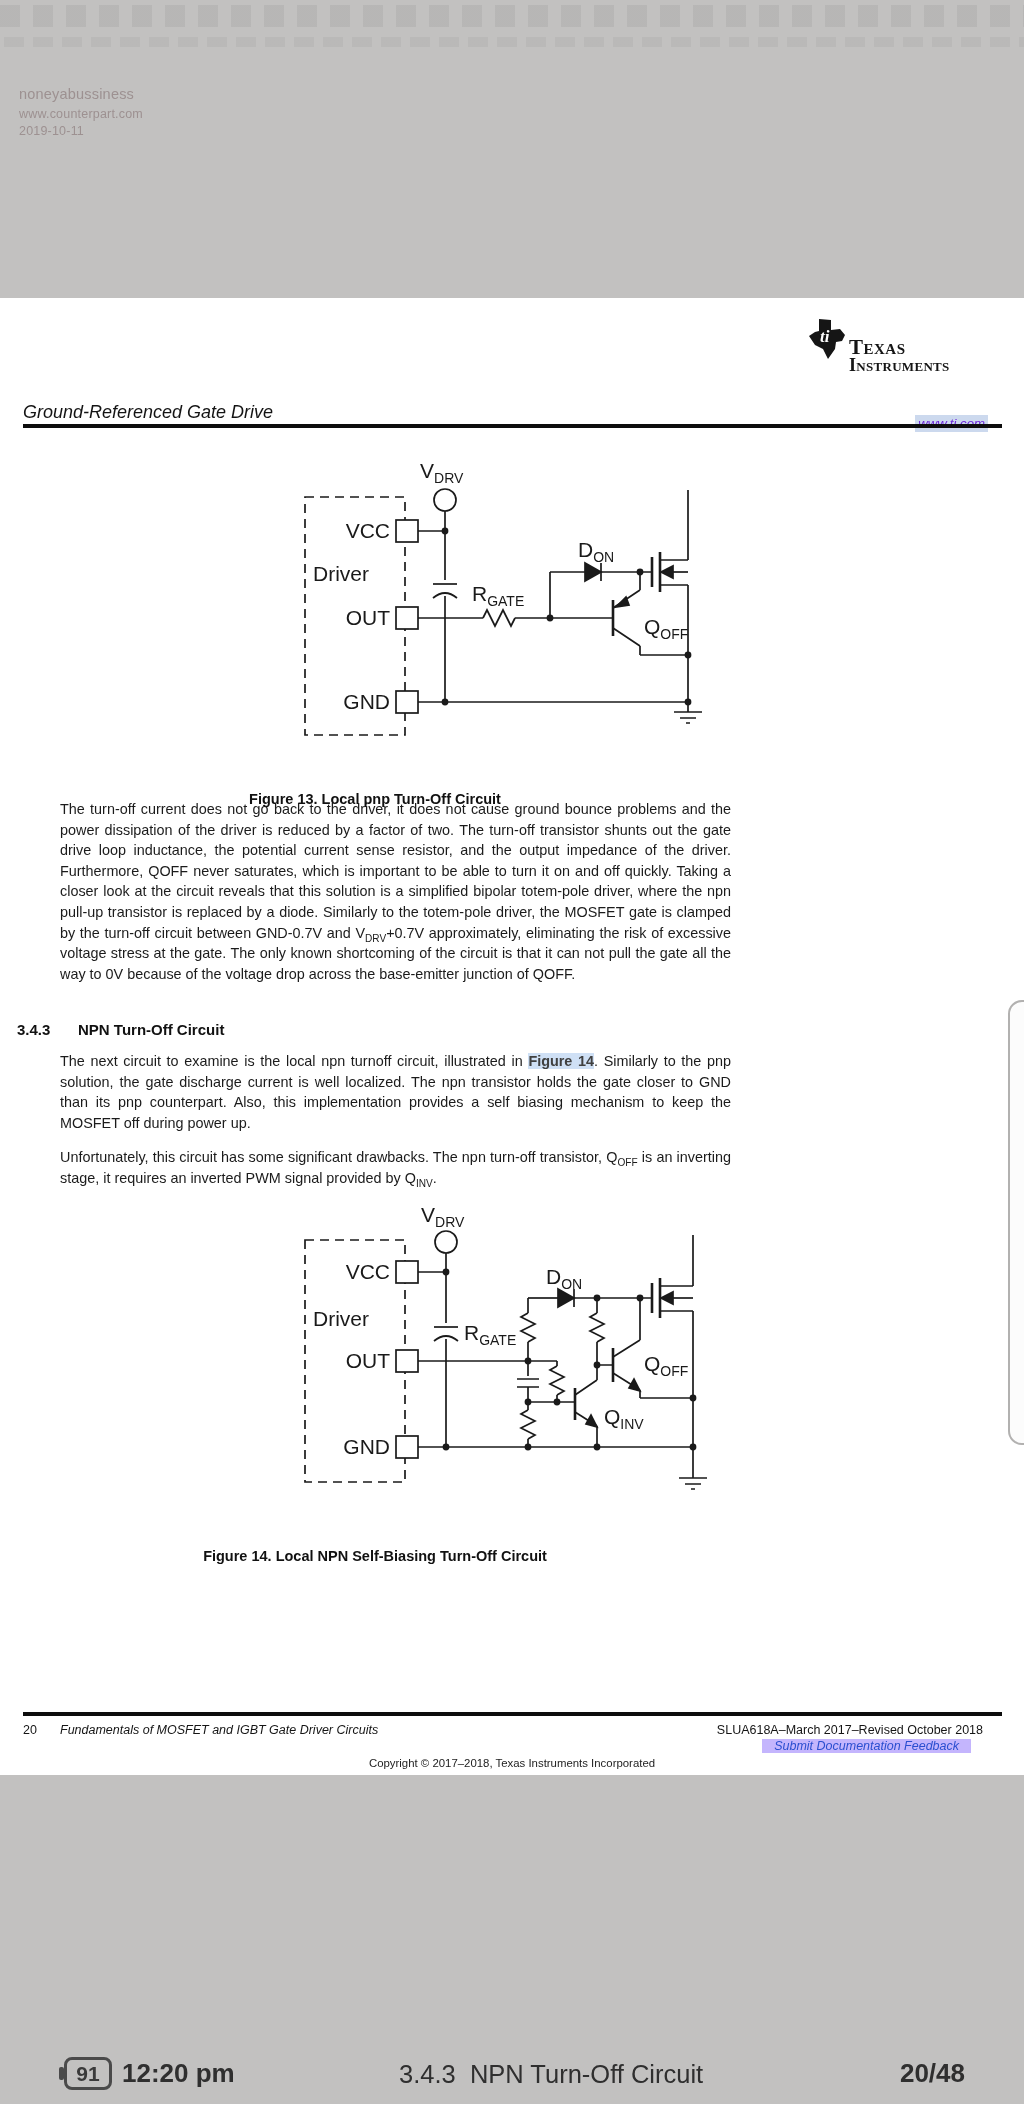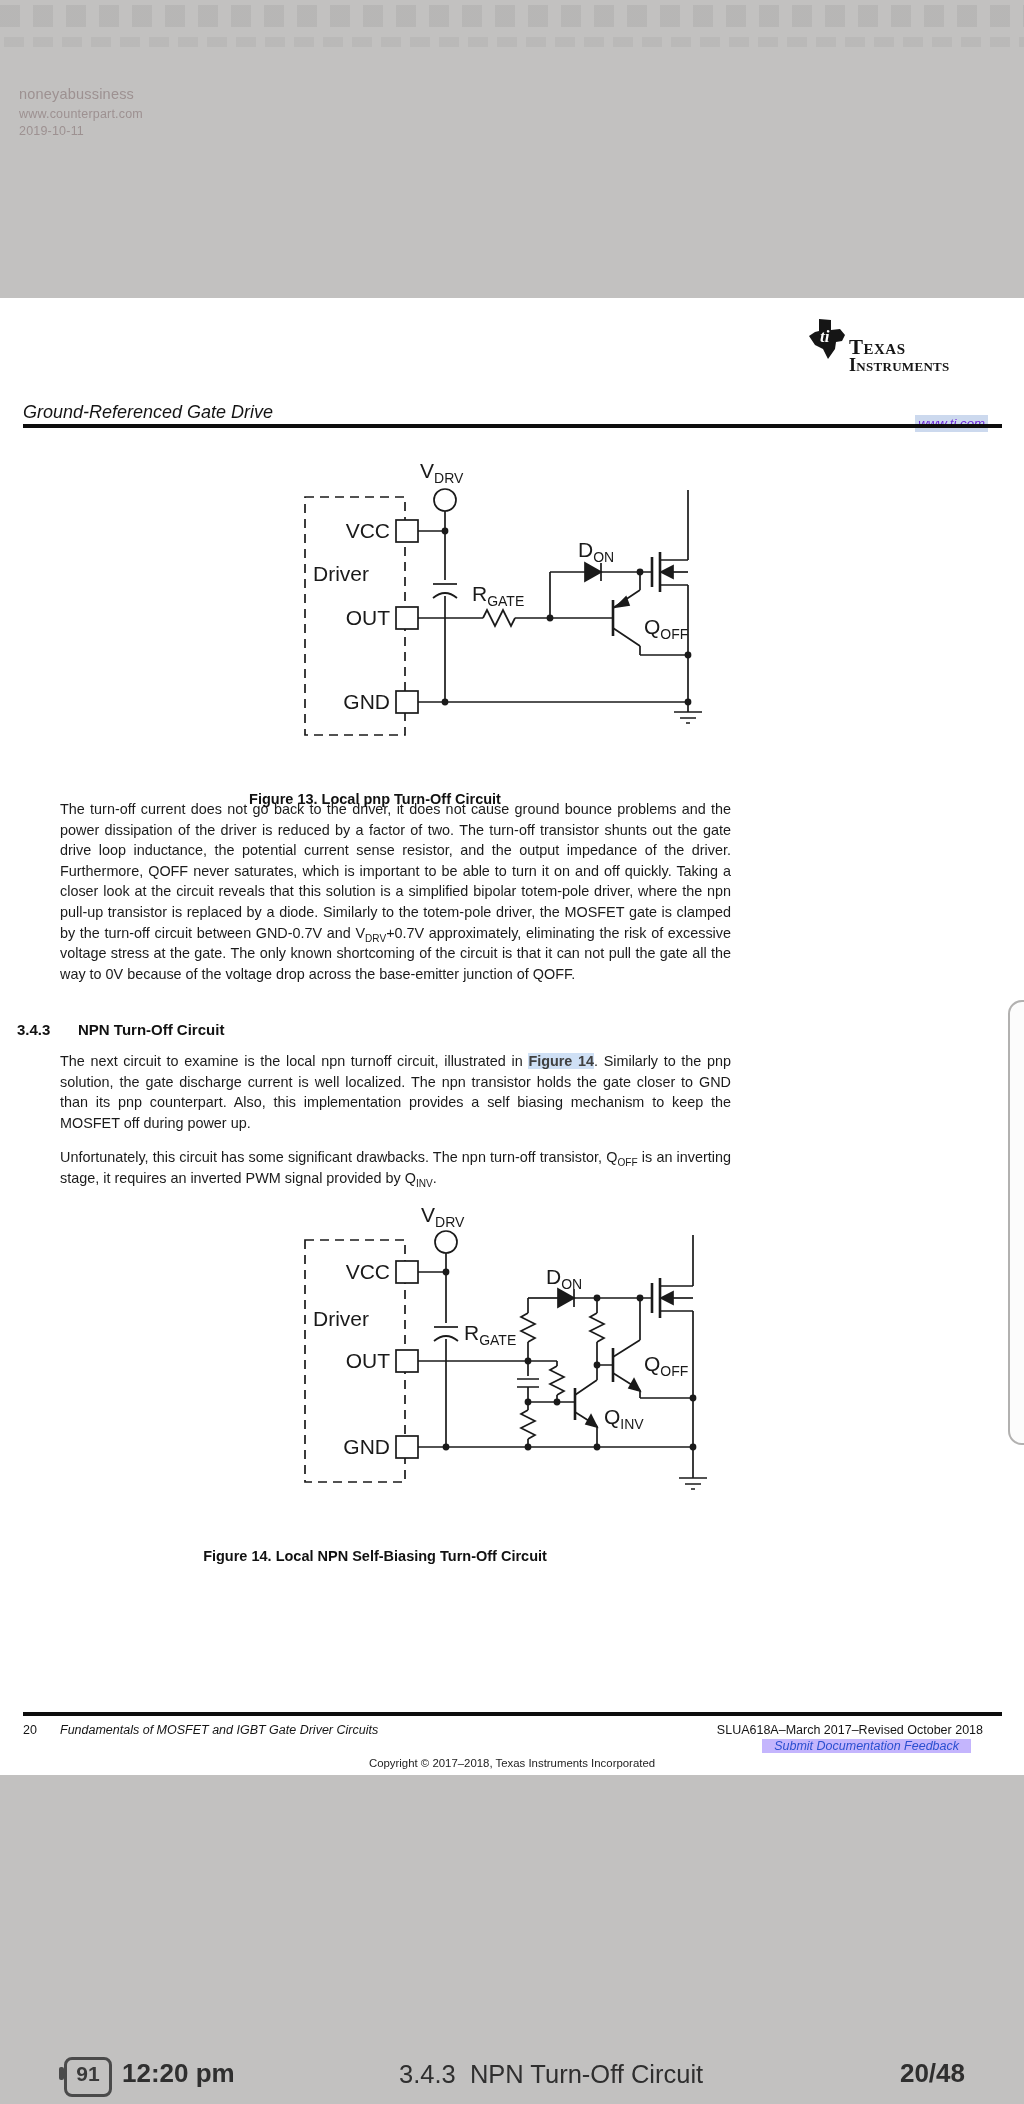--- a/index.html
+++ b/index.html
@@ -49,21 +49,21 @@
   .ftr-row{position:absolute;left:0;top:1425px;width:1024px;font-size:12.5px;color:#151515;}
   .ftr-pg{position:absolute;left:23px;}
   .ftr-title{position:absolute;left:60px;font-style:italic;}
   .ftr-code{position:absolute;right:41px;}
   .ftr-feedback{position:absolute;right:53px;top:1441px;font-size:12.5px;font-style:italic;color:#2b4fd0;background:#c4b5fd;padding:0 12px;}
   .ftr-copy{position:absolute;left:0;top:1459px;width:1024px;text-align:center;font-size:11.4px;color:#222;}
 
   .scroll-thumb{position:absolute;left:1008px;top:1000px;width:30px;height:445px;background:#fcfcfc;border:2.5px solid #b2b1b0;border-radius:14px;box-sizing:border-box;}
 
   .statusbar{position:absolute;left:0;top:2040px;width:1024px;height:64px;color:#2f2f2f;}
-  .battery{position:absolute;left:64px;top:17px;width:48px;height:40px;border:3px solid #4a4a4a;border-radius:8px;box-sizing:border-box;text-align:center;font-size:21px;font-weight:600;line-height:27px;color:#3a3a3a;}
+  .battery{position:absolute;left:64px;top:17px;width:48px;height:33px;border:3px solid #4a4a4a;border-radius:8px;box-sizing:border-box;text-align:center;font-size:21px;font-weight:600;line-height:27px;color:#3a3a3a;}
   .battery-nub{position:absolute;left:-8px;top:7px;width:5px;height:13px;background:#4a4a4a;border-radius:2px;}
   .sb-time{position:absolute;left:122px;top:17px;font-size:26px;font-weight:bold;line-height:33px;}
   .sb-section{position:absolute;left:399px;top:18px;font-size:25.5px;line-height:33px;white-space:pre;}
   .sb-pages{position:absolute;right:59px;top:17px;font-size:26px;font-weight:bold;line-height:33px;}
 </style>
 </head>
 <body>
 
 <div class="screen">
 

